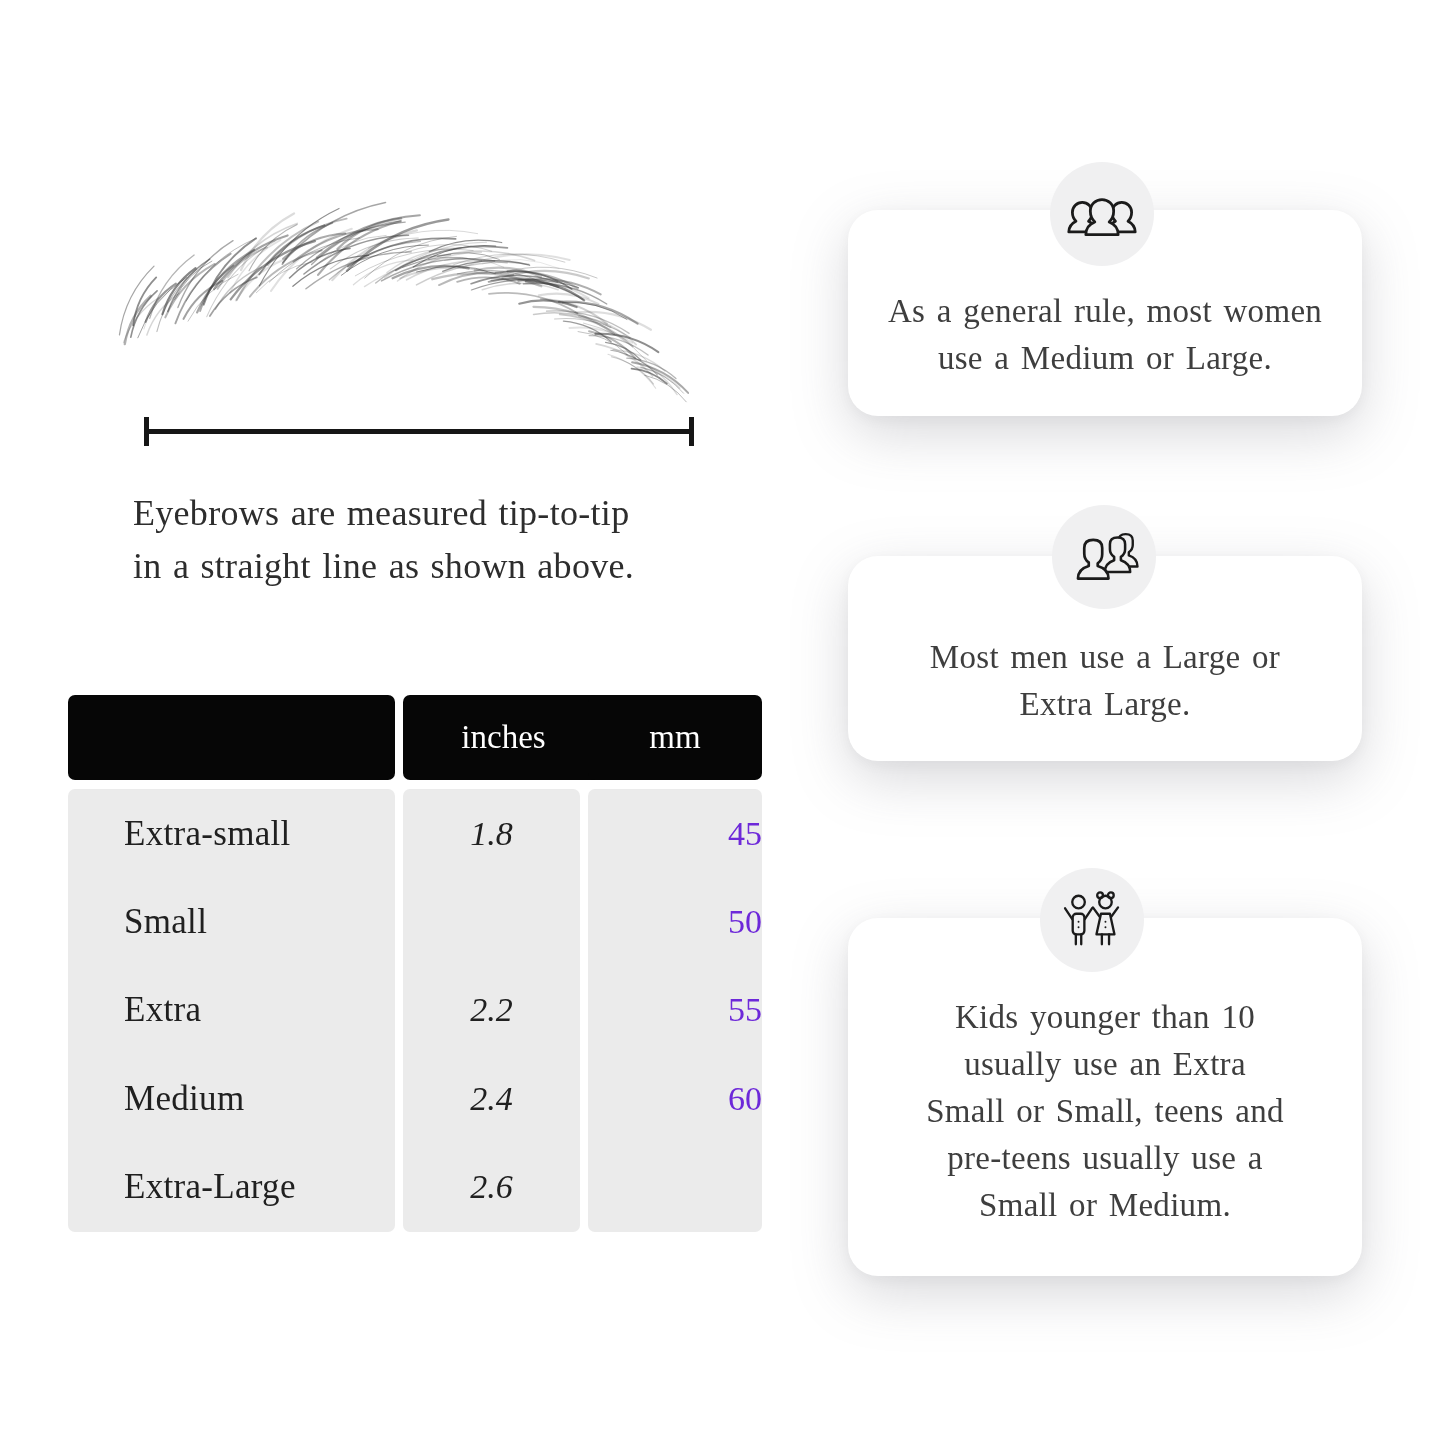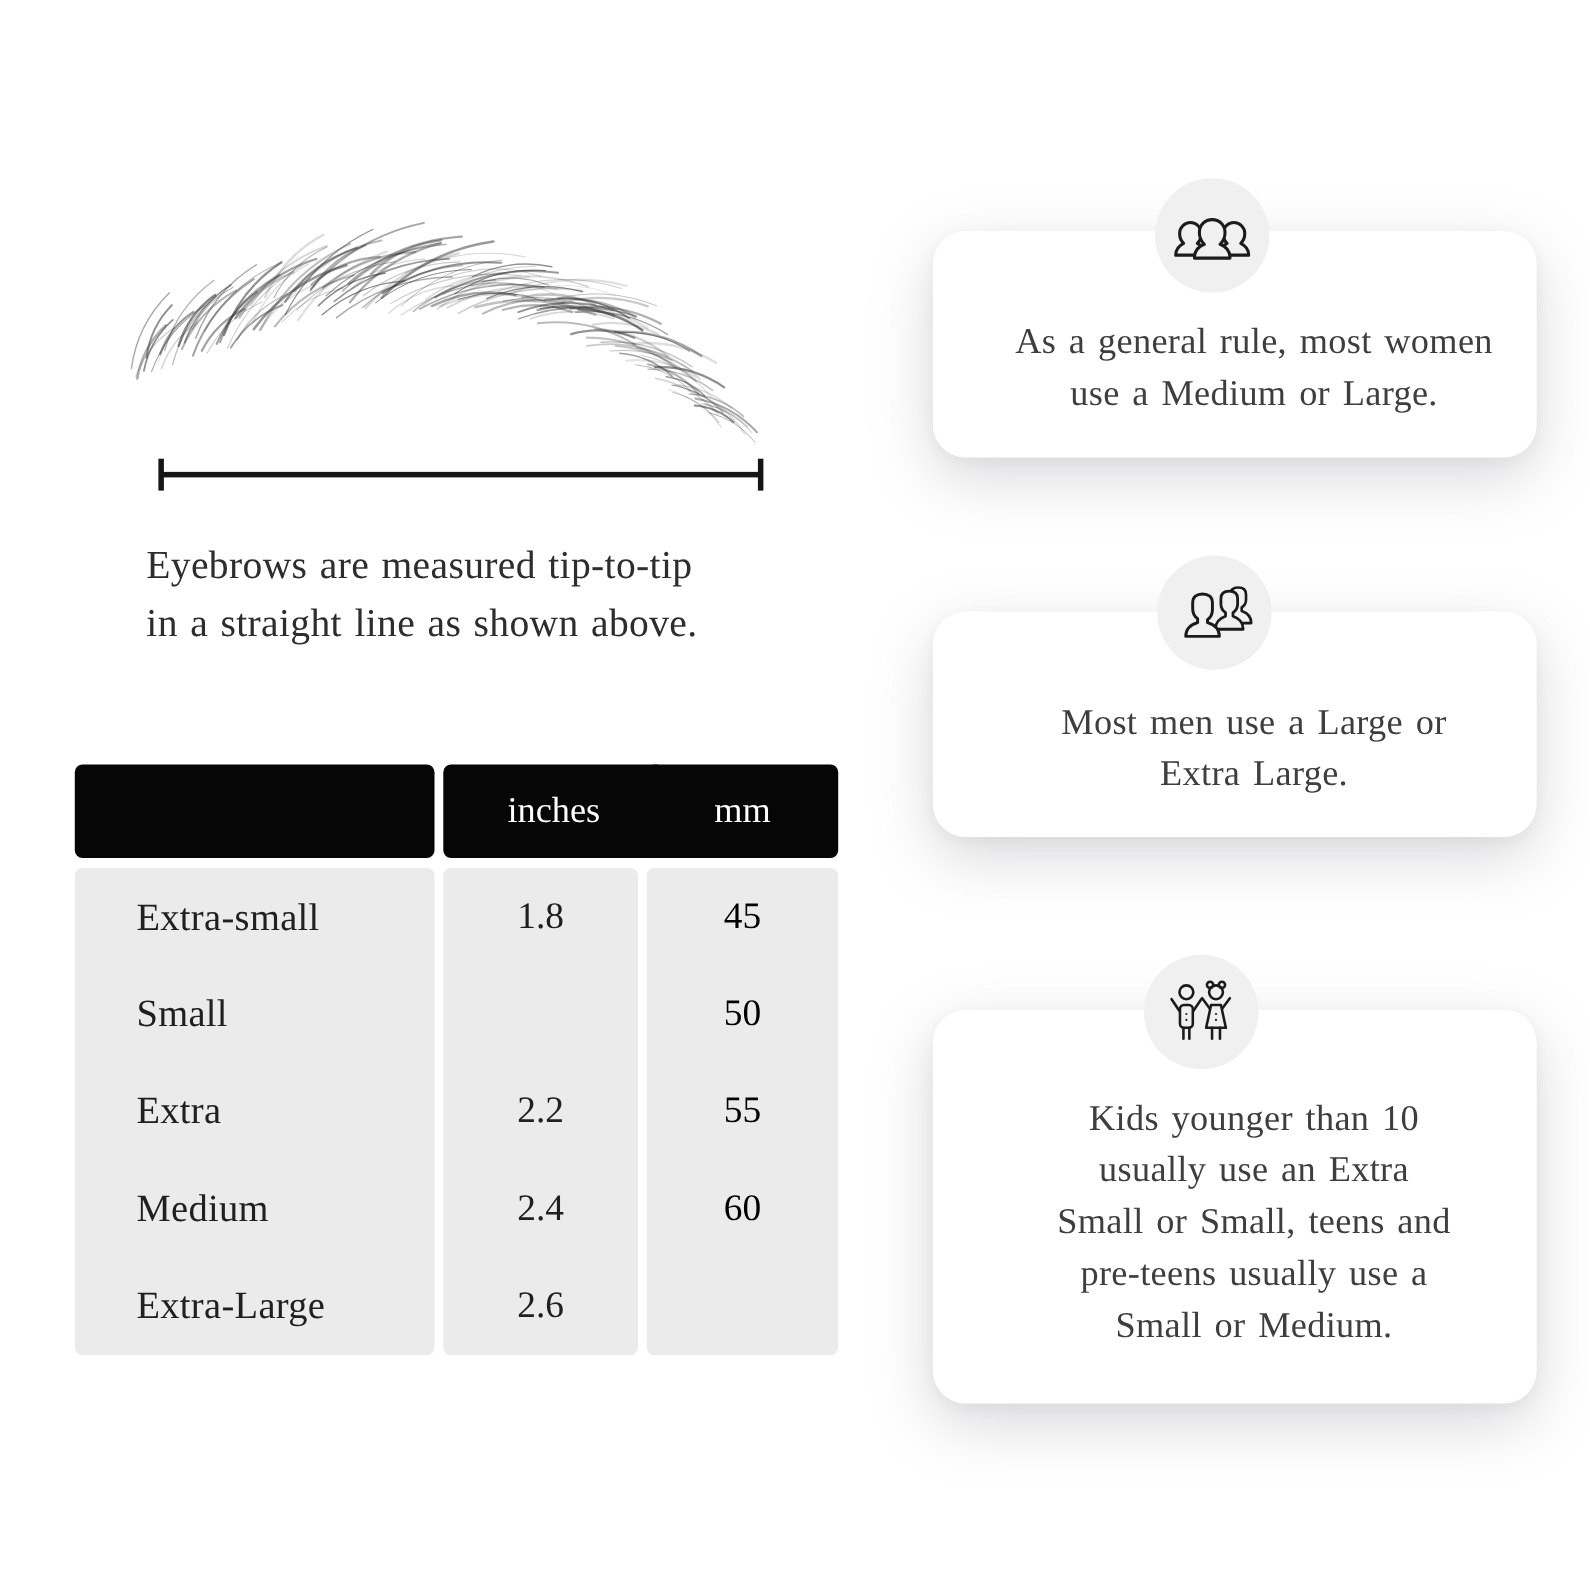--- a/index.html
+++ b/index.html
@@ -40,32 +40,31 @@
   .tb.c1{left:68px;width:327px;}
   .tb.c2{left:403px;width:177px;}
   .tb.c3{left:588px;width:174px;}
   .trow{position:absolute;left:68px;width:694px;height:88px;}
   .trow .size{
     position:absolute;left:56px;top:0;line-height:88px;
     font-size:35px;color:#202020;letter-spacing:0.3px;
   }
   .trow .vin{
     position:absolute;left:335px;width:177px;top:0;line-height:88px;
-    text-align:center;font-size:34px;color:#202020;
+    text-align:center;font-size:34px;color:#202020;font-style:italic;
   }
   .trow .vmm{
     position:absolute;left:520px;width:174px;top:0;line-height:88px;
-    text-align:center;font-size:34px;color:#000000;
+    text-align:right;font-size:34px;color:#6d28d9;
   }
   
   .card{
     position:absolute;left:848px;width:514px;background:#ffffff;
     border-radius:30px;
     box-shadow:0 18px 55px rgba(120,120,130,0.28), 0 4px 14px rgba(0,0,0,0.04);
-    padding-left:35px;
   }
   .card1{top:210px;height:206px;}
   .card2{top:556px;height:205px;}
   .card3{top:918px;height:358px;}
   .card-text{
     margin:0;padding:0 28px;text-align:center;
     font-size:33px;line-height:47px;color:#3e3e3e;
     white-space:pre-line;letter-spacing:0.3px;word-spacing:3px;
   }
   .card1 .card-text{padding-top:78px;}

